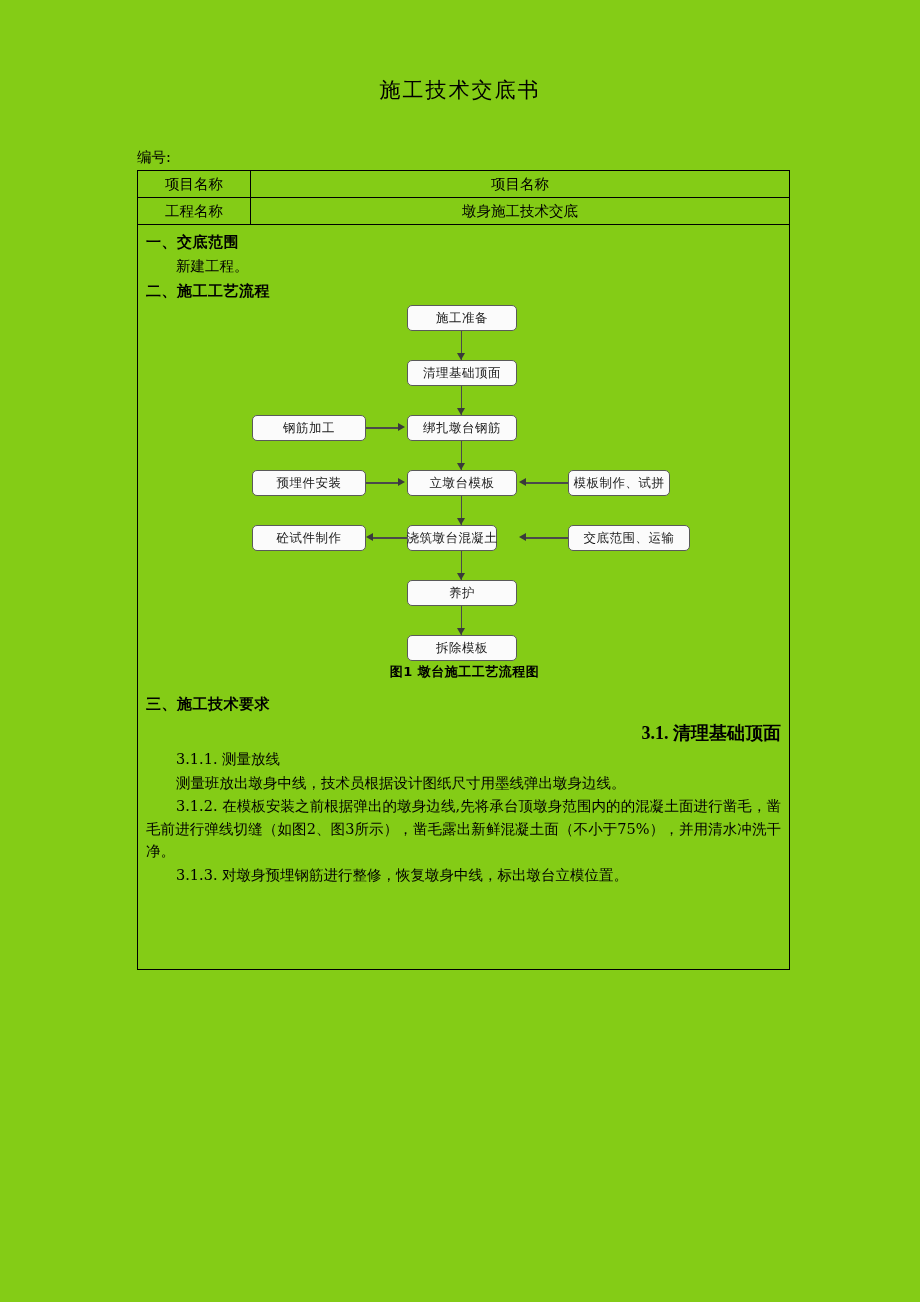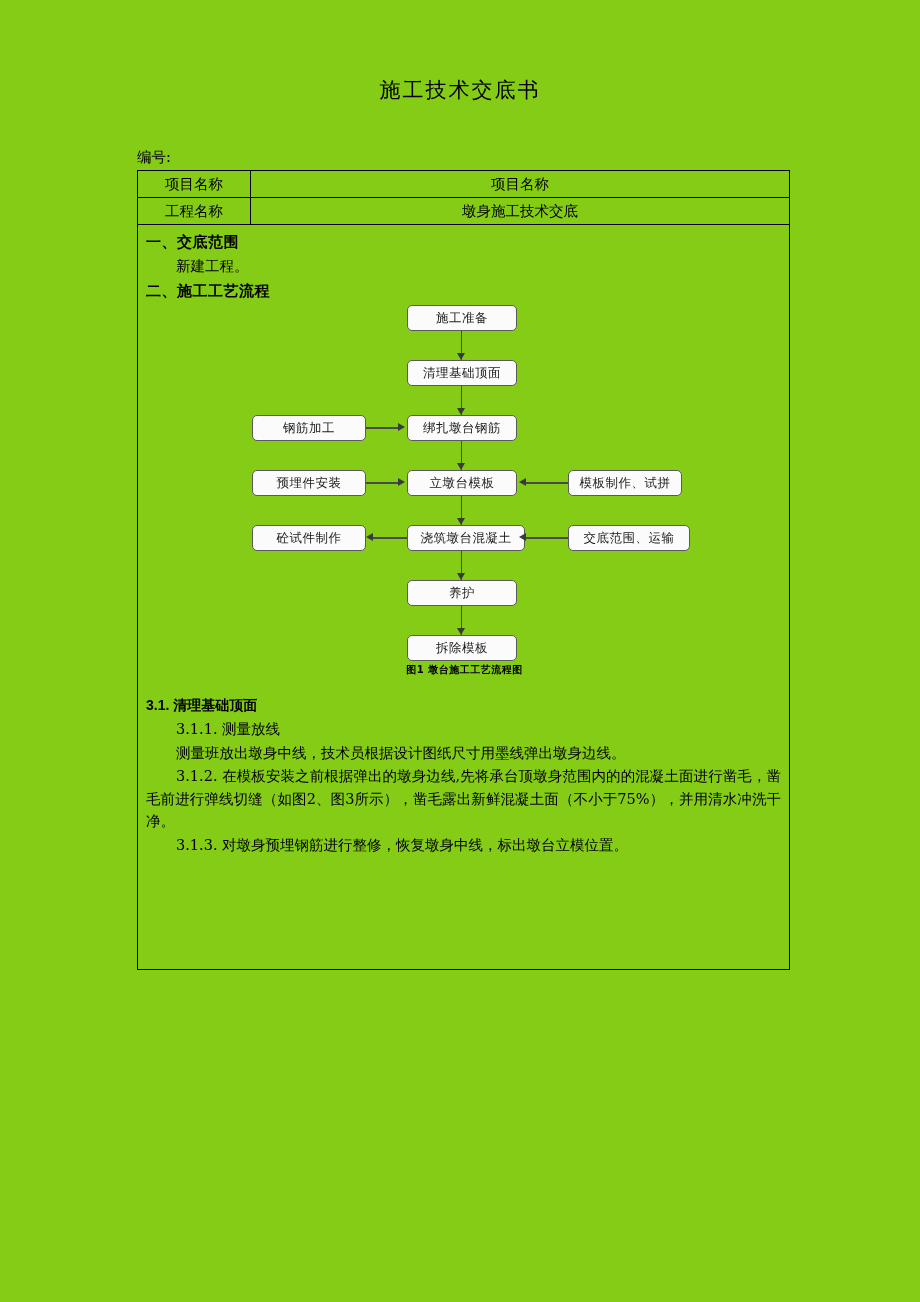--- a/index.html
+++ b/index.html
@@ -82,25 +82,26 @@
   }
   .h-section {
     font-size: 15px;
     font-weight: bold;
     font-family: "DejaVu Sans", "Liberation Sans", sans-serif;
     color: #000000;
     margin: 5px 0 2px 0;
     letter-spacing: 0.5px;
   }
   .h-sub {
-    font-size: 14px;
+    font-size: 18px;
     font-weight: bold;
-    font-family: Liberation Sans, sans-serif;
+    font-family: Liberation Serif, serif;
     color: #000000;
     margin: 7px 0 3px 0;
+    text-align: right;
   }
   .p-indent {
     font-size: 14.5px;
     margin: 3px 0 0 0;
     text-indent: 30px;
     line-height: 1.55;
     color: #000000;
   }
   .p-flow {
     font-size: 14.5px;
@@ -164,21 +165,21 @@
     border-top: 4.5px solid transparent;
     border-bottom: 4.5px solid transparent;
     border-right: 7px solid #3a3a3a;
   }
   .fig-caption {
     position: absolute;
     left: 0;
     top: 358px;
     width: 637px;
     text-align: center;
-    font-size: 10px;
+    font-size: 13px;
     font-weight: bold;
     font-family: "DejaVu Sans", "Liberation Sans", sans-serif;
     color: #000000;
     letter-spacing: 0.5px;
   }
 </style>
 </head>
 <body>
 
 <div id="page">
@@ -225,43 +226,44 @@
         <div class="fbox" style="left:261px; top:110px; width:110px;">绑扎墩台钢筋</div>
         <div class="vline" style="left:315px; top:136px; height:29px;"></div>
         <div class="arrow-d" style="left:311px; top:158px;"></div>
 
         <div class="fbox" style="left:106px; top:165px; width:114px;">预埋件安装</div>
         <div class="hline" style="left:220px; top:177px; width:34px;"></div>
         <div class="arrow-r" style="left:252px; top:173px;"></div>
         <div class="fbox" style="left:261px; top:165px; width:110px;">立墩台模板</div>
         <div class="hline" style="left:380px; top:177px; width:42px;"></div>
         <div class="arrow-l" style="left:373px; top:173px;"></div>
-        <div class="fbox" style="left:422px; top:165px; width:114px;">模板制作、试拼</div>
+        <div class="fbox" style="left:422px; top:165px; width:102px;">模板制作、试拼</div>
         <div class="vline" style="left:315px; top:191px; height:29px;"></div>
         <div class="arrow-d" style="left:311px; top:213px;"></div>
 
         <div class="fbox" style="left:106px; top:220px; width:114px;">砼试件制作</div>
         <div class="hline" style="left:227px; top:232px; width:34px;"></div>
         <div class="arrow-l" style="left:220px; top:228px;"></div>
-        <div class="fbox" style="left:261px; top:220px; width:118px;">浇筑墩台混凝土</div>
+        <div class="fbox" style="left:261px; top:220px; width:90px;">浇筑墩台混凝土</div>
         <div class="hline" style="left:380px; top:232px; width:42px;"></div>
         <div class="arrow-l" style="left:373px; top:228px;"></div>
         <div class="fbox" style="left:422px; top:220px; width:122px;">交底范围、运输</div>
         <div class="vline" style="left:315px; top:246px; height:29px;"></div>
         <div class="arrow-d" style="left:311px; top:268px;"></div>
 
         <div class="fbox" style="left:261px; top:275px; width:110px;">养护</div>
         <div class="vline" style="left:315px; top:301px; height:29px;"></div>
         <div class="arrow-d" style="left:311px; top:323px;"></div>
 
         <div class="fbox" style="left:261px; top:330px; width:110px;">拆除模板</div>
 
         <div class="fig-caption">图1  墩台施工工艺流程图</div>
       </div>
 
+      <div class="h-section">三、施工技术要求</div>
       <div class="h-sub">3.1. 清理基础顶面</div>
 
       <div class="p-indent">3.1.1. 测量放线</div>
       <div class="p-flow first-line-indent">测量班放出墩身中线，技术员根据设计图纸尺寸用墨线弹出墩身边线。</div>
       <div class="p-flow first-line-indent">3.1.2. 在模板安装之前根据弹出的墩身边线,先将承台顶墩身范围内的的混凝土面进行凿毛，凿毛前进行弹线切缝（如图2、图3所示），凿毛露出新鲜混凝土面（不小于75%），并用清水冲洗干净。</div>
       <div class="p-flow first-line-indent">3.1.3. 对墩身预埋钢筋进行整修，恢复墩身中线，标出墩台立模位置。</div>
 
     </div>
   </div>
 </div>

